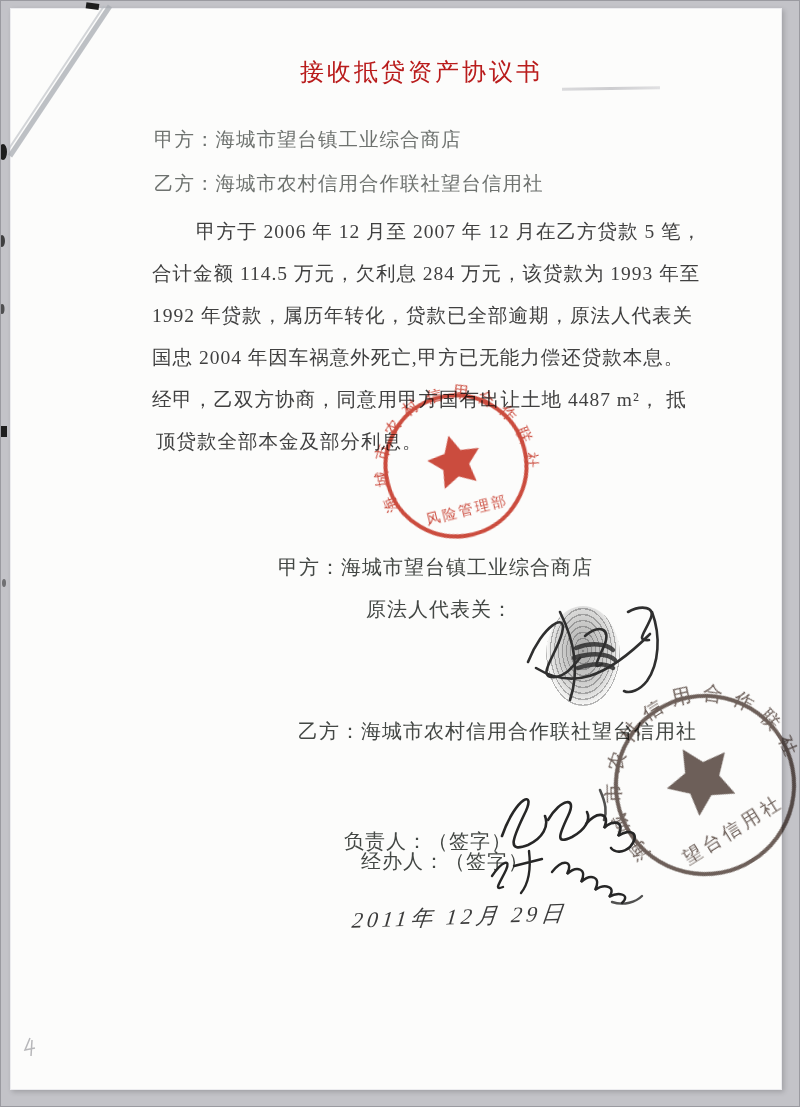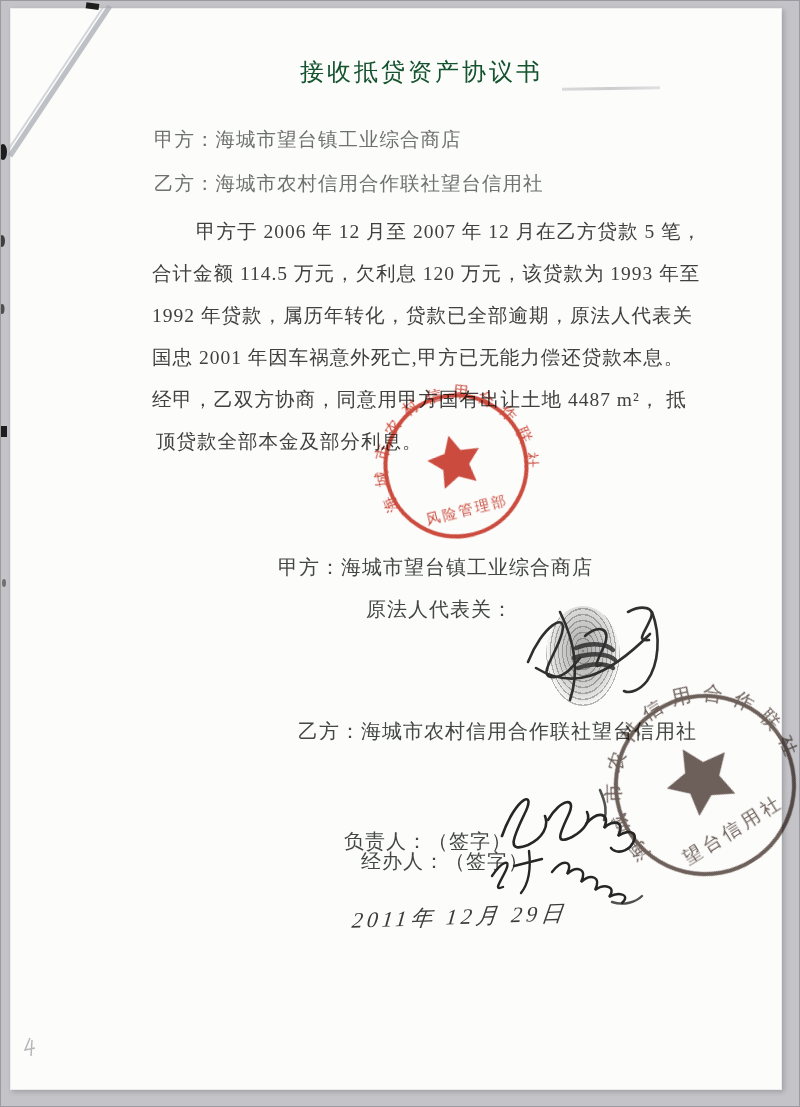--- a/index.html
+++ b/index.html
@@ -10,21 +10,21 @@
   }
   body::after{content:"";position:absolute;inset:0;border:1px solid #9a9aa0;pointer-events:none}
   .page{
     position:absolute;left:10px;top:8px;width:772px;height:1082px;
     background:#fcfcfb;
     box-shadow:inset 0 0 0 1px #ececef, 2px 2px 5px rgba(0,0,0,.18);
   }
   .txt{position:absolute;white-space:nowrap;color:#404040;letter-spacing:1px;font-size:19.5px}
   .title{
     position:absolute;left:300px;top:56px;font-size:24px;letter-spacing:3px;
-    color:#14532d;white-space:nowrap;filter:blur(.3px);text-align:center;
+    color:#b91c1c;white-space:nowrap;filter:blur(.3px);text-align:center;
   }
   .faded{color:#6e726f;filter:blur(.25px)}
   .sigline{position:absolute;white-space:nowrap;color:#434744;letter-spacing:1px;font-size:20px}
   .streak{position:absolute;left:562px;top:87px;width:98px;height:3px;
     background:linear-gradient(90deg,#cfcfd2,#bdbdc1,#d7d7da);transform:rotate(-1deg);opacity:.75}
   .stamp{position:absolute;mix-blend-mode:multiply}
   .stamp1{left:362px;top:386px;width:188px;height:160px;transform:rotate(-14deg);opacity:.9;filter:blur(.3px)}
   .stamp2{left:606px;top:686px;width:198px;height:198px;transform:rotate(-32deg);opacity:.85;filter:blur(.25px)}
   .fingerprint{
     position:absolute;left:546px;top:606px;width:74px;height:100px;border-radius:50%;
@@ -45,23 +45,23 @@
 
 <div class="page"></div>
 
 <div class="title">接收抵贷资产协议书</div>
 <div class="streak"></div>
 
 <div class="txt faded" style="left:154px;top:126px">甲方：海城市望台镇工业综合商店</div>
 <div class="txt faded" style="left:154px;top:170px">乙方：海城市农村信用合作联社望台信用社</div>
 
 <div class="txt" style="left:196px;top:218px">甲方于 2006 年 12 月至 2007 年 12 月在乙方贷款 5 笔，</div>
-<div class="txt" style="left:152px;top:260px">合计金额 114.5 万元，欠利息 120 万元，该贷款为 1993 年至</div>
+<div class="txt" style="left:152px;top:260px">合计金额 114.5 万元，欠利息 284 万元，该贷款为 1993 年至</div>
 <div class="txt" style="left:152px;top:302px">1992 年贷款，属历年转化，贷款已全部逾期，原法人代表关</div>
-<div class="txt" style="left:152px;top:344px">国忠 2001 年因车祸意外死亡,甲方已无能力偿还贷款本息。</div>
+<div class="txt" style="left:152px;top:344px">国忠 2004 年因车祸意外死亡,甲方已无能力偿还贷款本息。</div>
 <div class="txt" style="left:152px;top:386px">经甲，乙双方协商，同意用甲方国有出让土地 4487 m²， 抵</div>
 <div class="txt" style="left:156px;top:428px">顶贷款全部本金及部分利息。</div>
 
 <div class="sigline" style="left:278px;top:554px">甲方：海城市望台镇工业综合商店</div>
 <div class="sigline" style="left:366px;top:596px">原法人代表关：</div>
 <div class="sigline" style="left:298px;top:718px">乙方：海城市农村信用合作联社望台信用社</div>
 <div class="sigline" style="left:344px;top:828px">负责人：（签字）</div>
 <div class="sigline" style="left:361px;top:848px">经办人：（签字）</div>
 <div class="date">2011年 12月 29日</div>
 

